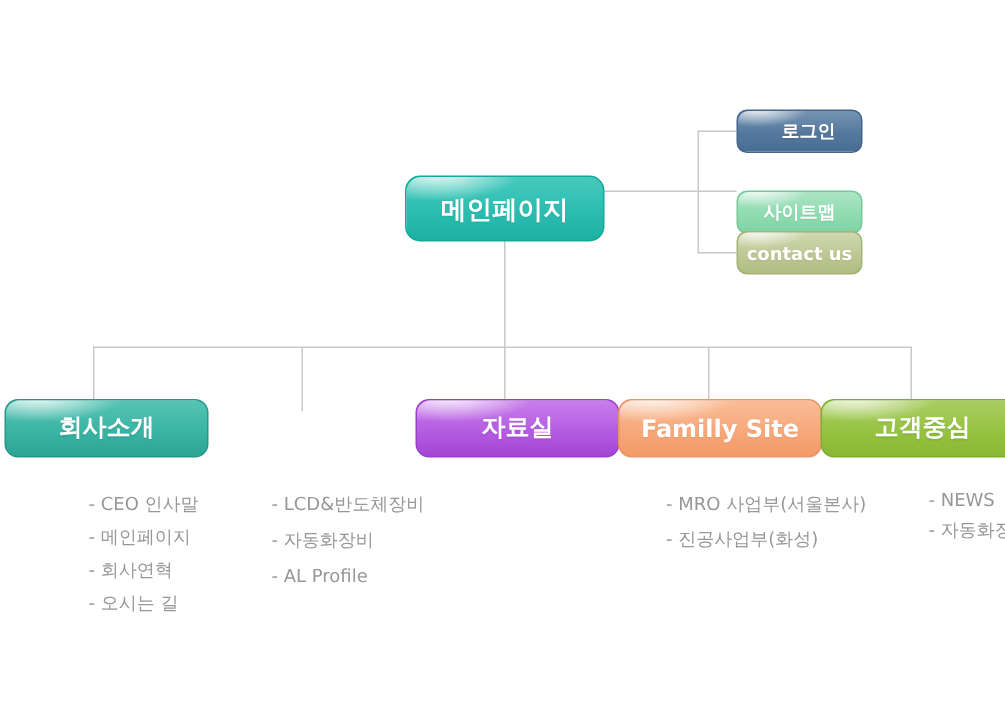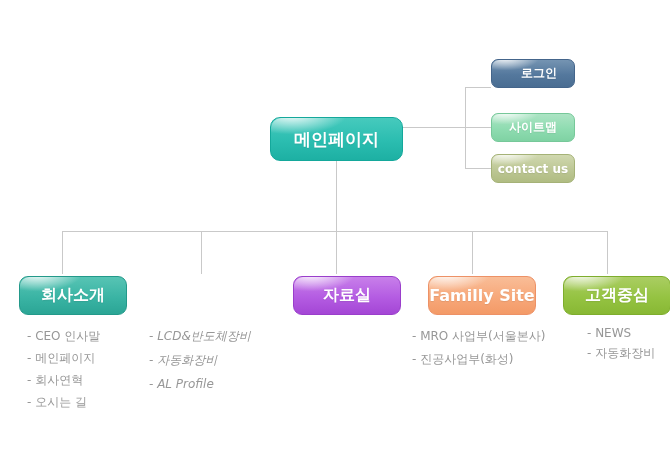--- a/index.html
+++ b/index.html
@@ -44,39 +44,38 @@
     background: linear-gradient(180deg, #46cabd 0%, #2bbdb0 55%, #1db0a3 100%);
     border: 1px solid #14a89b;
     border-radius: 10px;
   }
   .node-util {
     left: 491px; width: 84px; height: 29px;
     font-size: 12px;
     border-radius: 7px;
   }
   .node-login {
-    top: 59px;
+    top: 73px;
     background: linear-gradient(180deg, #7594b2 0%, #54789d 55%, #4a6d92 100%);
     border: 1px solid #44658b;
     padding-left: 12px;
   }
   .node-sitemap {
-    top: 113px;
+    top: 127px;
     background: linear-gradient(180deg, #ace4c4 0%, #8fdcb1 55%, #7fd2a3 100%);
     border: 1px solid #76c899;
   }
   .node-contact {
     top: 154px;
     background: linear-gradient(180deg, #d0d8af 0%, #bdc795 55%, #b0bc82 100%);
     border: 1px solid #a5b277;
   }
   .node-cat {
-    top: 276px; width: 108px; height: 39px;
+    top: 266px; width: 136px; height: 39px;
     font-size: 16px;
-    margin-left: 16px;
   }
   .node-cat1 {
     left: 3px;
     background: linear-gradient(180deg, #57c4b4 0%, #3ab4a4 55%, #2ba595 100%);
     border: 1px solid #23998a;
   }
   .node-cat2 {
     left: 141px;
     background: linear-gradient(180deg, #45b8ec 0%, #17a3e7 55%, #0d93d8 100%);
     border: 1px solid #0b8bcd;
@@ -98,24 +97,24 @@
     border: 1px solid #7ead2d;
   }
   
   .items {
     position: absolute;
     list-style: none;
     margin: 0; padding: 0;
     font-size: 12px;
     color: #979797;
   }
-  .items li { white-space: nowrap; }
+  .items li { white-space: nowrap; margin-left: 32px; }
   .items-company  { left: 27px;  top: 325px; }
   .items-company li  { line-height: 22px; }
-  .items-product  { left: 149px; top: 324px; font-style: italic; }
+  .items-product  { left: 149px; top: 324px; }
   .items-product li  { line-height: 24px; }
   .items-family   { left: 412px; top: 325px; }
   .items-family li   { line-height: 23px; }
   .items-customer { left: 587px; top: 323px; }
   .items-customer li { line-height: 20px; }
 </style>
 </head>
 <body>
 
 <div class="canvas">

